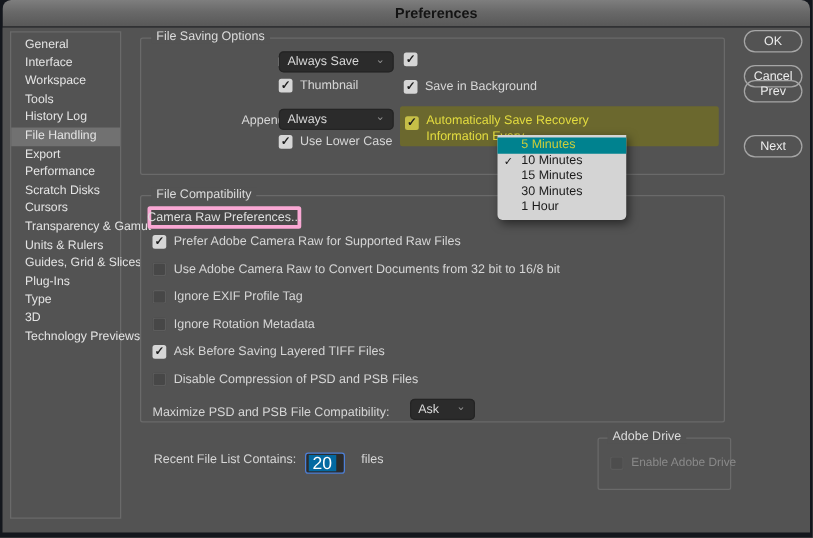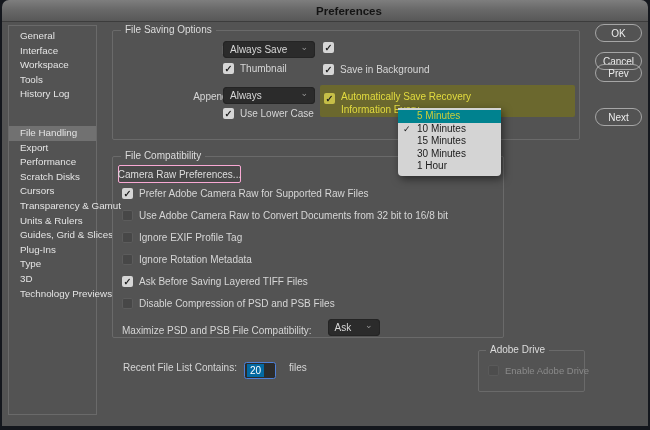--- a/index.html
+++ b/index.html
@@ -8,21 +8,21 @@
   .abs{position:absolute;}
   
   .titlebar{left:2px;top:0;width:646px;height:21px;border-radius:7px 7px 0 0;
     background:linear-gradient(#7e7e7e 0%,#696969 45%,#585858 100%);
     border-bottom:1px solid #3c3c3c;display:flex;align-items:center;justify-content:center;}
   .titlebar .t{font-size:11.5px;font-weight:600;color:#141414;margin-left:48px;}
   .dialog-body{left:2px;top:22px;width:646px;height:404px;background:#535353;}
   
   .sidebar{left:8px;top:25px;width:89px;height:390px;border:1px solid #6a6a6a;box-sizing:border-box;padding-top:3px;}
   .side-item{height:14.6px;line-height:14.6px;padding-left:11px;font-size:9.8px;color:#e4e4e4;white-space:nowrap;}
-  .side-item.selected{background:#717171;margin-top:24px;}
+  .side-item.selected{background:#717171;}
   
   .group{border:1px solid #6a6a6a;border-radius:2px;box-sizing:border-box;}
   .legend{position:absolute;top:-7px;left:8px;background:#535353;padding:0 4px;font-size:10px;color:#dcdcdc;white-space:nowrap;}
   
   .lbl{font-size:10px;color:#d6d6d6;white-space:nowrap;}
   .rlabel{text-align:right;}
   
   .select{height:17px;background:#2b2b2b;border-radius:4px;color:#d8d8d8;font-size:10px;
     display:flex;align-items:center;padding:0 7px;box-sizing:border-box;box-shadow:inset 0 0 0 1px #242424;}
   .select .chev{margin-left:auto;color:#969696;font-size:9px;line-height:1;transform:translateY(-2px);}
@@ -42,26 +42,26 @@
   .menu{left:398px;top:108px;width:103px;background:#d4d4d4;border-radius:0 0 4px 4px;
     padding:2px 0 3px;box-shadow:2px 3px 8px rgba(0,0,0,.5);z-index:20;}
   .menu-item{position:relative;height:12.6px;line-height:12.6px;font-size:10px;color:#1b1b1b;padding-left:19px;white-space:nowrap;}
   .menu-item.highlighted{background:#00828f;color:#c9cd3b;}
   .menu-item .check{position:absolute;left:5px;top:0;display:none;font-size:9px;}
   .menu-item.has-check .check{display:inline;}
   
   .pill{left:595px;width:47px;height:18px;border:1px solid #a6a6a6;border-radius:9.5px;
     color:#ececec;font-size:10px;display:flex;align-items:center;justify-content:center;background:transparent;box-sizing:border-box;}
   
-  .drkbtn{left:118px;top:165px;width:123px;height:18px;background:#484848;border:1px solid #f9a8d4;
+  .drkbtn{left:118px;top:165px;width:123px;height:18px;background:#484848;border:3px solid #f9a8d4;
     border-radius:2px;color:#dedede;font-size:10px;display:flex;align-items:center;justify-content:center;box-sizing:border-box;white-space:nowrap;}
   
   .numfield{width:28px;height:15px;background:#2c2c2c;border:1.5px solid #4e80d8;border-radius:2.5px;
     display:flex;align-items:center;padding-left:2px;box-sizing:content-box;}
-  .numfield .sel{background:#0369a1;color:#ffffff;font-size:10px;padding:0 3px;line-height:13px;}
+  .numfield .sel{background:#0369a1;color:#ffffff;font-size:14px;padding:0 3px;line-height:13px;}
 </style>
 </head>
 <body>
 
 <div class="abs titlebar">
   <span class="t">Preferences</span>
 </div>
 <div class="abs dialog-body"></div>
 
 <div class="abs sidebar">
@@ -143,21 +143,21 @@
   <div class="menu-item">
     
     <span>30 Minutes</span>
   </div>
   <div class="menu-item">
     
     <span>1 Hour</span>
   </div>
 </div>
 
-<div class="abs group" style="left:112px;top:156px;width:392px;height:182px;">
+<div class="abs group" style="left:112px;top:156px;width:468px;height:182px;">
   <span class="legend">File Compatibility</span>
 </div>
 
 <div class="abs drkbtn">
   <span>Camera Raw Preferences...</span>
 </div>
 
 <div class="abs cbrow" style="left:122px;top:188px;">
   <span class="cb checked"></span>
   <span class="cbl">Prefer Adobe Camera Raw for Supported Raw Files</span>

